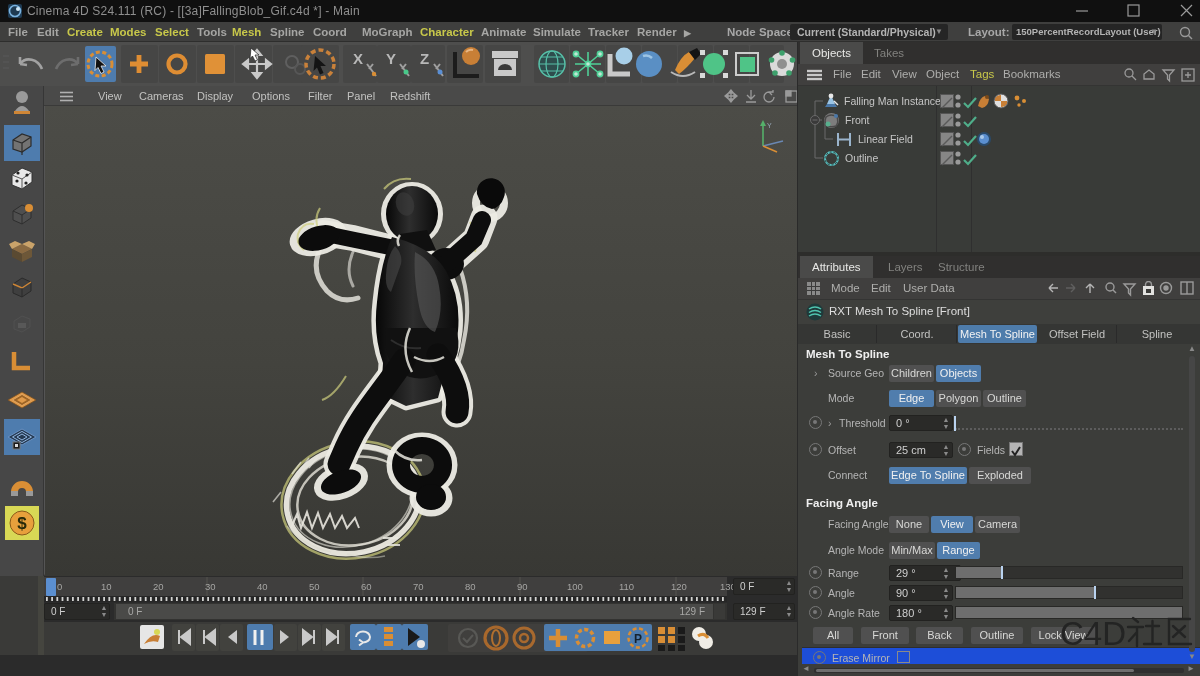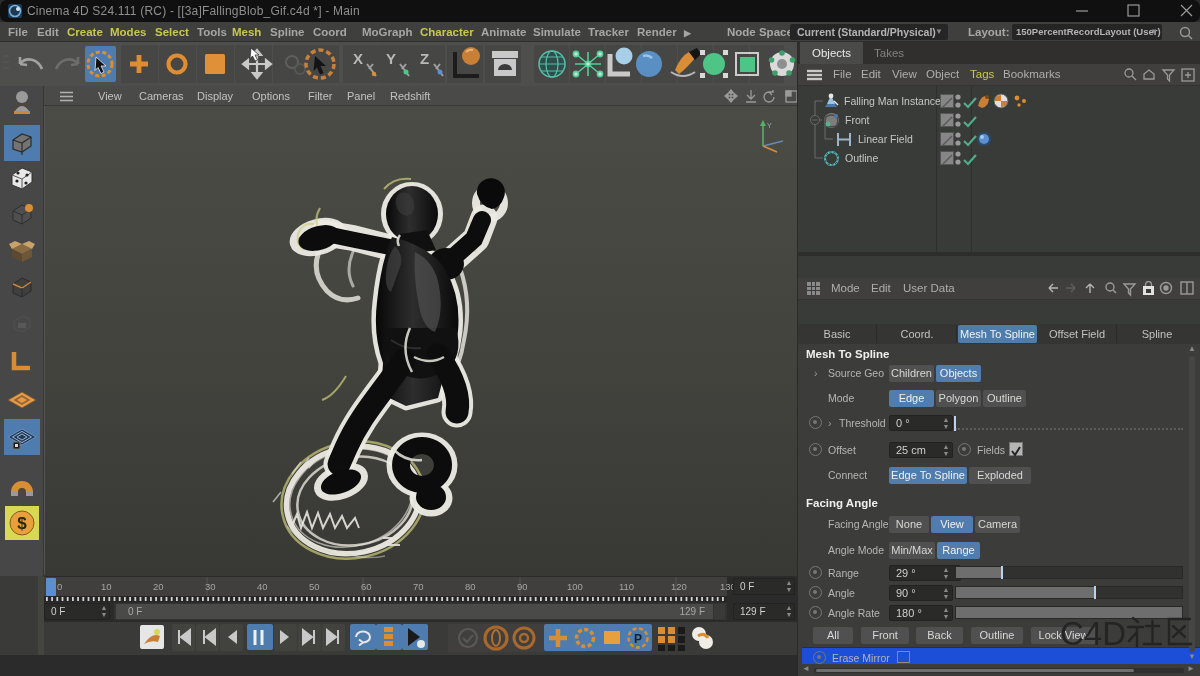--- a/index.html
+++ b/index.html
@@ -1,21 +1,21 @@
 <!DOCTYPE html>
 <html><head>
 <meta charset="utf-8">
 <style>
 * { margin:0; padding:0; box-sizing:border-box; }
 html,body { width:1200px; height:676px; overflow:hidden; background:#2b2b2b;
   font-family:"Liberation Sans", sans-serif; }
 #app { position:absolute; left:0; top:0; width:1200px; height:676px; }
 .abs { position:absolute; }
 
-#titlebar { left:0; top:0; width:1200px; height:22px; background:#101010; color:#8f8f8f; font-size:12px;border-radius:7px; }
+#titlebar { left:0; top:0; width:1200px; height:22px; background:#101010; color:#8f8f8f; font-size:12px; }
 #titlebar .ttext { position:absolute; left:27px; top:4px; letter-spacing:0.2px; }
 
 #menubar { left:0; top:22px; width:1200px; height:20px; background:#3f3f3e; border-bottom:1px solid #2e2e2d; font-size:11.5px; color:#a6a6a4; font-weight:bold; }
 .mitem { position:absolute; top:4px; }
 .yellow { color:#c8c84a; }
 
 #toolbar { left:0; top:42px; width:797px; height:44px; background:#4e4e4d; }
 
 #leftcol { left:0; top:86px; width:44px; height:490px; background:#474747; border-right:1px solid #363636; }
 
@@ -641,20 +641,25 @@
           <circle cx="4" cy="4" r="2.6" fill="#9a9a9a"></circle>
             <circle cx="4" cy="12" r="2.6" fill="#9a9a9a"></circle>
           <path d="M10 10 l4 4 8 -9" stroke="#4fae8a" stroke-width="2.2" fill="none"></path>
         </svg>
       </div>
     </div>
 
     <div class="abs" style="left:0;top:210px;width:403px;height:4px;background:#2d2d2b"></div>
 
     <div id="attrpanel" class="abs" style="left:0;top:214px;width:403px;height:420px">
+      <div class="ptabs" style="top:0">
+        <div class="ptab active" style="left:2px">Attributes</div>
+        <div class="ptab" style="left:78px">Layers</div>
+        <div class="ptab" style="left:128px">Structure</div>
+      </div>
       <div class="pmenu" style="top:22px">
         <svg class="abs" style="left:9px;top:4px" width="14" height="14">
             <rect x="0" y="0" width="13" height="13" fill="#8a8a8a"></rect>
             <g stroke="#3b3b3b">
               <line x1="4.5" y1="0" x2="4.5" y2="13"></line>
               <line x1="8.5" y1="0" x2="8.5" y2="13"></line>
               <line x1="0" y1="4.5" x2="13" y2="4.5"></line>
               <line x1="0" y1="8.5" x2="13" y2="8.5"></line>
             </g>
           </svg>
@@ -670,20 +675,27 @@
           <path d="M78 3 h11 l-4.5 5 v6 l-2 -2 v-4 z"></path>
           <rect x="97" y="5" width="11" height="9" fill="#e2e2e0" stroke="none"></rect>
             <rect x="100" y="8" width="5" height="4" fill="#3c3c3a" stroke="none"></rect>
             <path d="M99.5 5 v-1.5 a3 3 0 0 1 6 0 v1.5"></path>
           <circle cx="120" cy="7" r="5.5"></circle>
             <circle cx="120" cy="7" r="2" fill="#9a9a9a"></circle>
           <rect x="135" y="1" width="12" height="12"></rect>
             <line x1="141" y1="1" x2="141" y2="13"></line>
         </svg>
       </div>
+      <div class="abs" style="left:0;top:44px;width:403px;height:24px;background:#3e3f3c">
+        <svg class="abs" style="left:8px;top:3px" width="18" height="18">
+          <circle cx="9" cy="9" r="8.5" fill="#1e3a3a"></circle>
+          <path d="M3 6 q6 -4 12 0 M3 9.5 q6 -4 12 0 M3 13 q6 -4 12 0" stroke="#4fc4b0" stroke-width="1.5" fill="none"></path>
+        </svg>
+        <span class="abs" style="left:31px;top:5px;font-size:11.5px;color:#dedede">RXT Mesh To Spline [Front]</span>
+      </div>
       <div class="abs" style="left:0;top:68px;width:403px;height:20px;background:#353634;font-size:11px;color:#c2c2c0">
         <div class="abs" style="left:0;top:1px;width:79px;text-align:center;line-height:18px;border-right:1px solid #2a2a2a">Basic</div>
         <div class="abs" style="left:80px;top:1px;width:79px;text-align:center;line-height:18px;border-right:1px solid #2a2a2a">Coord.</div>
         <div class="abs" style="left:160px;top:1px;width:79px;text-align:center;line-height:18px;background:#4e7cab;color:#f2f2f2;border-radius:2px">Mesh To Spline</div>
         <div class="abs" style="left:240px;top:1px;width:79px;text-align:center;line-height:18px;border-right:1px solid #2a2a2a">Offset Field</div>
         <div class="abs" style="left:320px;top:1px;width:78px;text-align:center;line-height:18px">Spline</div>
       </div>
 
       <div class="abs" style="left:0;top:88px;width:403px;height:332px;background:#3c3d3a">
         <span class="label bold" style="left:8px;top:4px">Mesh To Spline</span>

